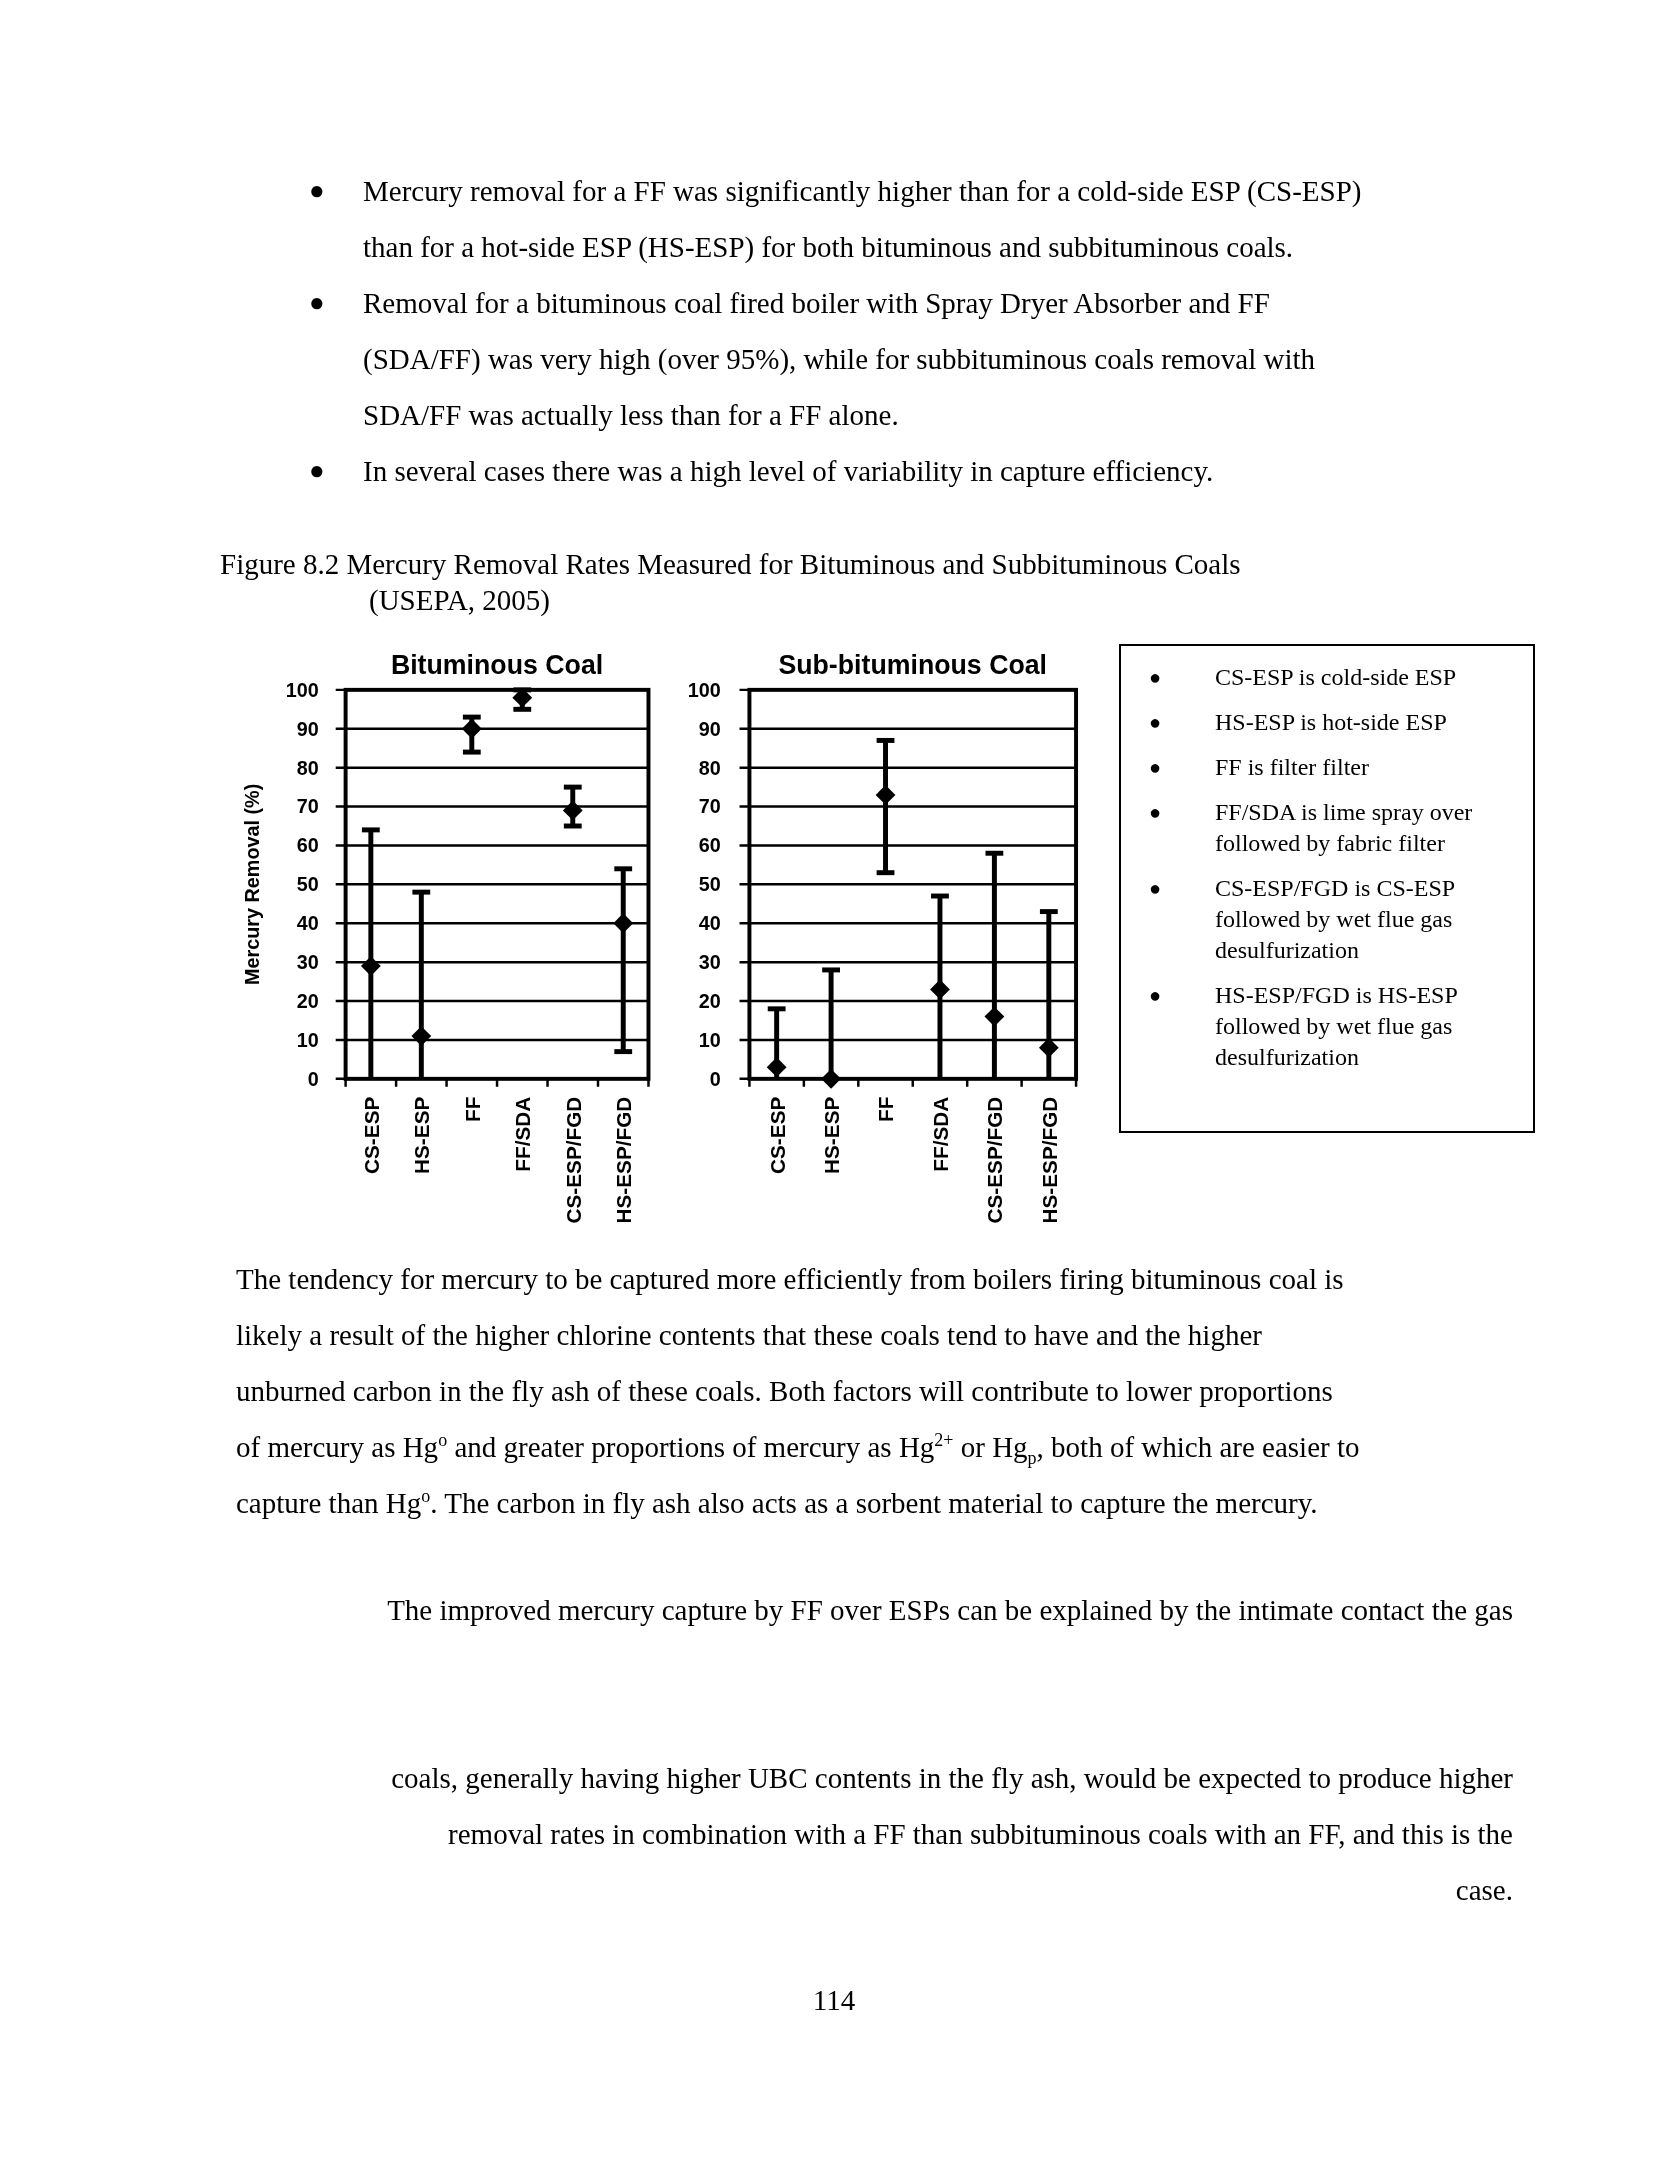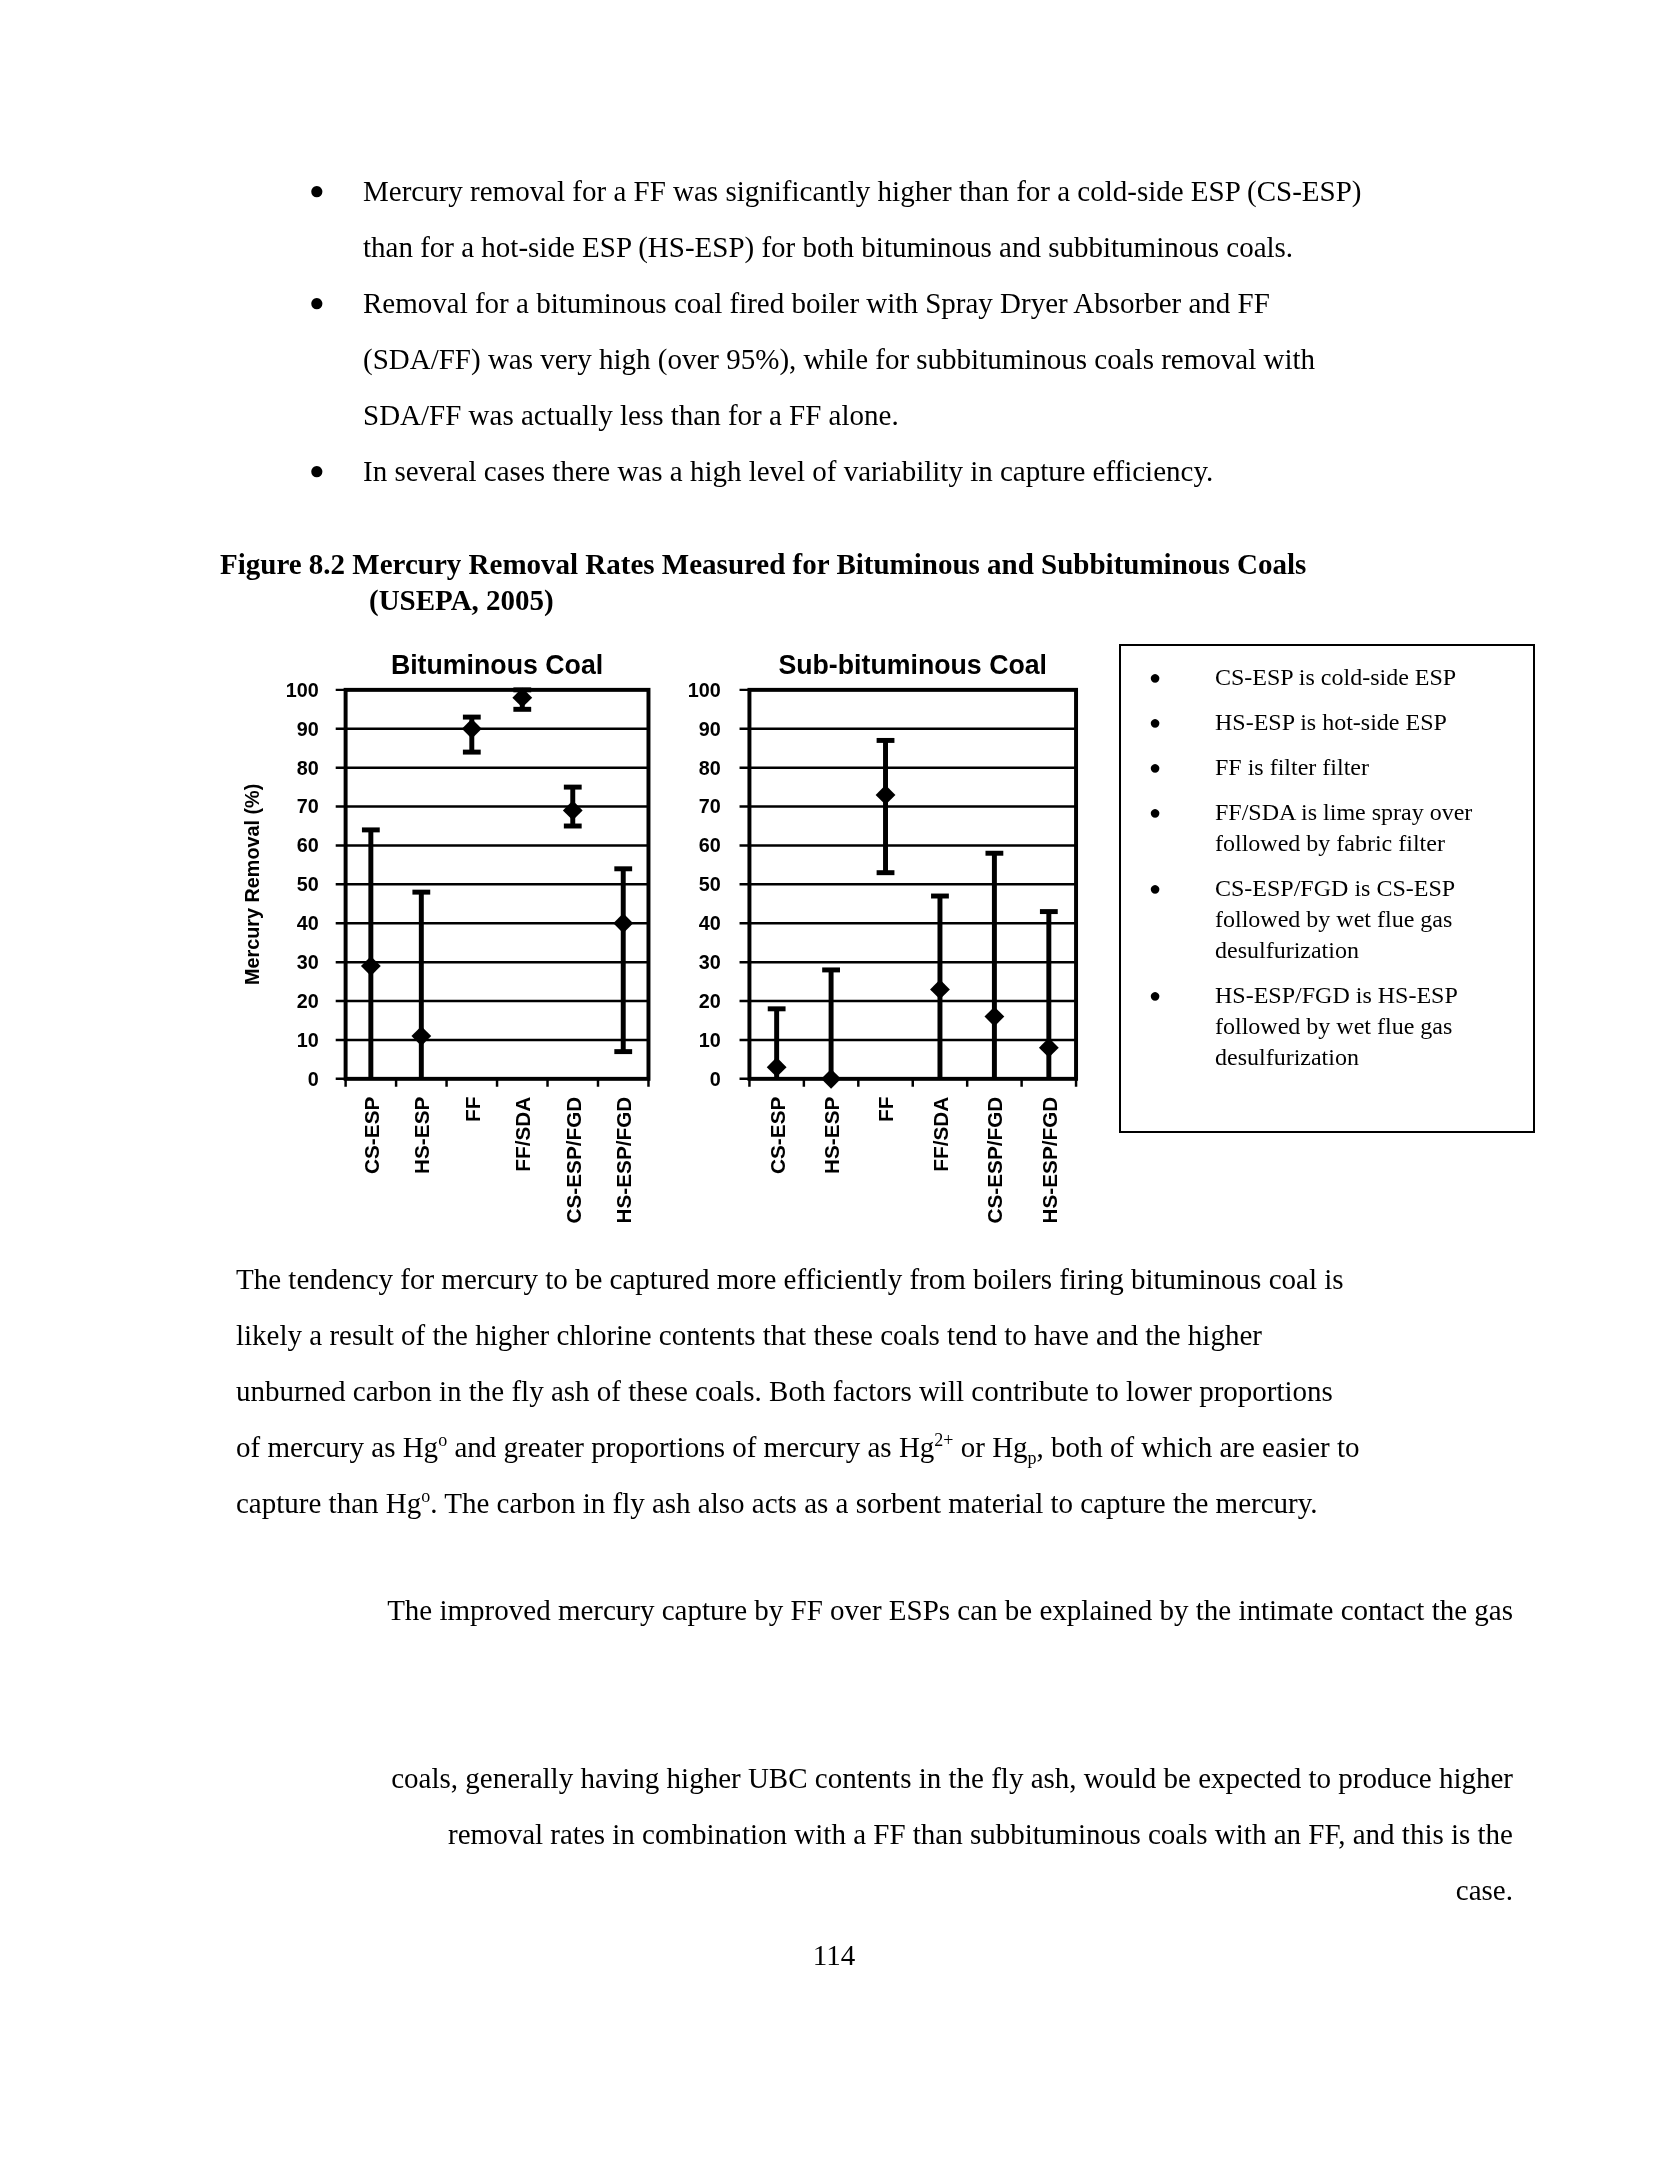--- a/index.html
+++ b/index.html
@@ -1,31 +1,31 @@
 <!DOCTYPE html>
 <html><head>
 <meta charset="utf-8">
 <style>
   html, body { margin: 0; padding: 0; background: #ffffff; }
   body { width: 1679px; height: 2178px; position: relative; overflow: hidden;
          font-family: "Liberation Serif", "DejaVu Serif", serif; color: #000; }
   .bullets { position: absolute; left: 309px; top: 163px; width: 1188px; margin: 0; padding: 0; list-style: none; }
   .bullets li { position: relative; padding-left: 54px; font-size: 29px; line-height: 56px; }
   .bullets li .dot { position: absolute; left: 0; top: 0; font-size: 26px; }
-  .fig-caption { position: absolute; left: 220px; top: 546px; font-weight: bold; font-size: 29px; line-height: 36px; }
+  .fig-caption { position: absolute; left: 220px; top: 546px; font-weight: normal; font-size: 29px; line-height: 36px; }
   .fig-caption .l2 { padding-left: 149px; display: block; }
   .chart-svg { position: absolute; left: 0; top: 0; }
   .legend-box { position: absolute; left: 1119px; top: 644px; width: 416px; height: 489px;
                 border: 2px solid #000; box-sizing: border-box; }
   .legend-list { list-style: none; margin: 0; padding: 16px 10px 0 0; }
   .legend-list li { position: relative; padding-left: 94px; font-size: 24px; line-height: 31px; margin-bottom: 14px; }
   .legend-list li .ldot { position: absolute; left: 28px; top: 0; font-size: 20px; }
   .para { position: absolute; left: 236px; width: 1277px; font-size: 29px; line-height: 56px; margin: 0; }
   .para sup, .para sub { font-size: 18px; line-height: 0; }
-  .page-number { position: absolute; left: 0; width: 1668px; top: 1939px; text-align: center; font-size: 29px; }
+  .page-number { position: absolute; left: 0; width: 1668px; top: 1984px; text-align: center; font-size: 29px; }
   .ax-tick { font-family: "Liberation Sans", "DejaVu Sans", sans-serif; font-weight: bold; font-size: 20px; }
   .ax-title { font-family: "Liberation Sans", "DejaVu Sans", sans-serif; font-weight: bold; font-size: 27px; }
   .ax-cat { font-family: "Liberation Sans", "DejaVu Sans", sans-serif; font-weight: bold; font-size: 21px; }
   .ax-ylabel { font-family: "Liberation Sans", "DejaVu Sans", sans-serif; font-weight: bold; font-size: 20px; }
 </style>
 </head>
 <body>
 
 <ul class="bullets">
   <li>

